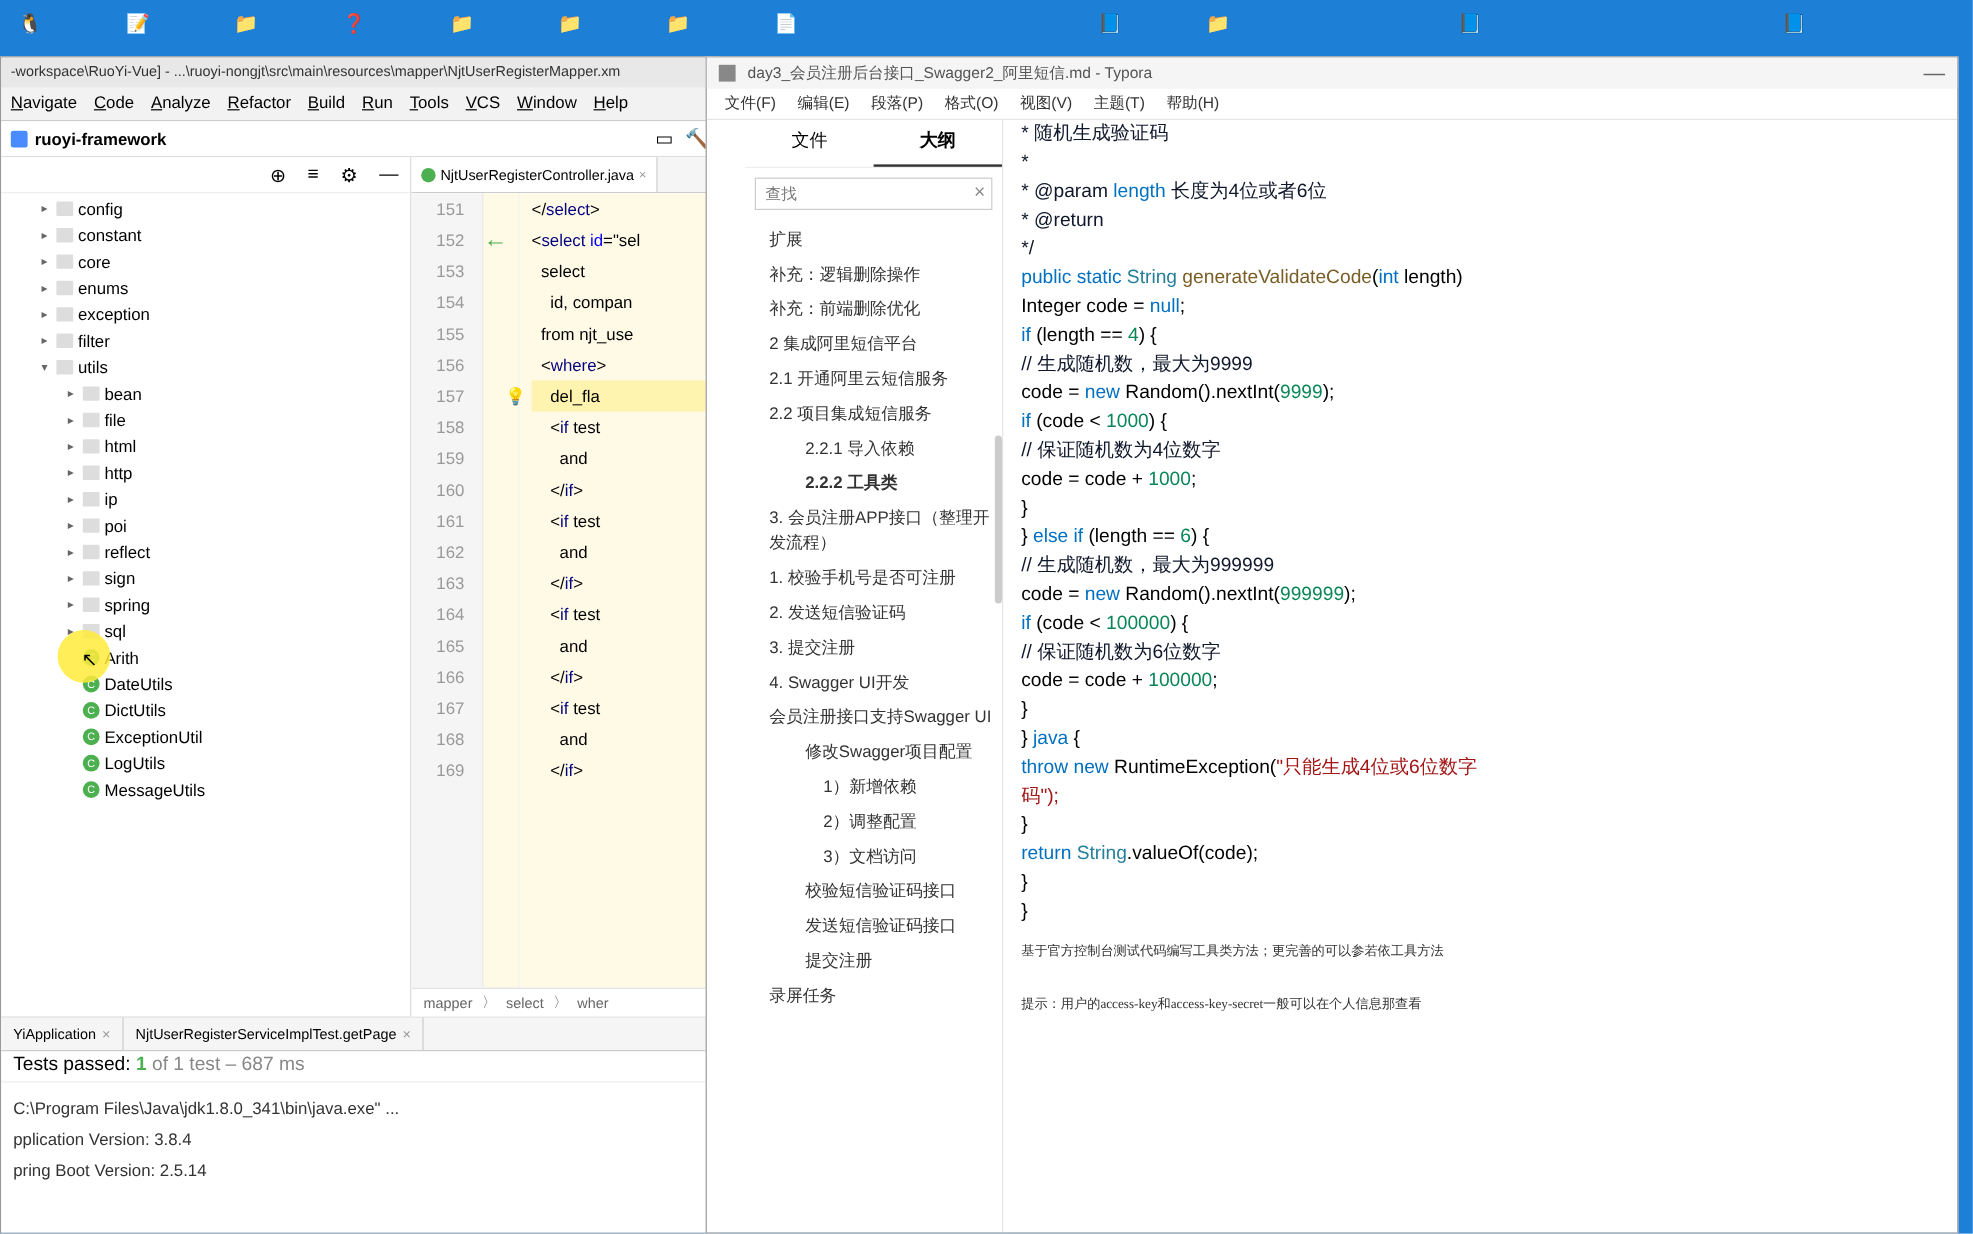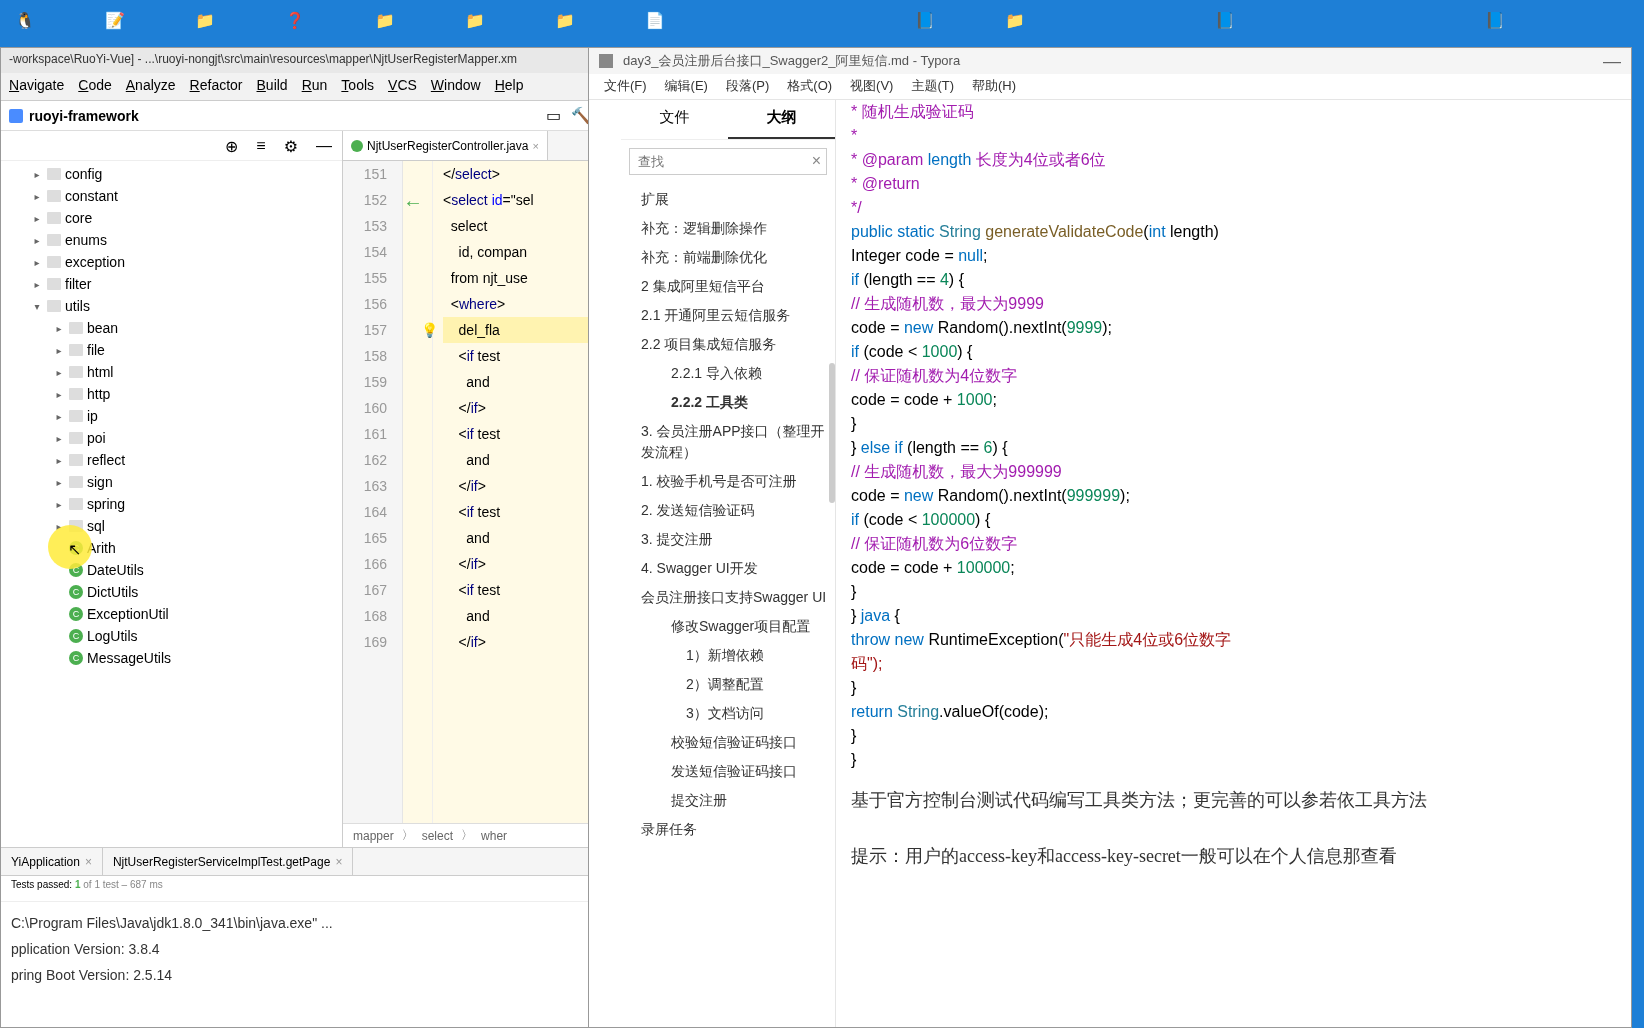--- a/index.html
+++ b/index.html
@@ -39,21 +39,21 @@
 .code-lines .hl{background:#fff3b0;}
 .back-arrow{position:absolute;left:-30px;top:26px;color:#4caf50;font-size:20px;font-weight:bold;}
 .bulb{position:absolute;left:-12px;top:156px;color:#f0ad4e;}
 .tag{color:#000080;}
 .attr{color:#0000ff;}
 .breadcrumb{height:24px;background:#fff;border-top:1px solid #ddd;display:flex;align-items:center;padding:0 10px;font-size:12px;color:#666;gap:8px;}
 .ide-bottom{height:180px;background:#fff;border-top:1px solid #ccc;}
 .run-tabs{height:28px;display:flex;background:#f5f5f5;border-bottom:1px solid #ccc;}
 .run-tab{padding:4px 10px;font-size:12px;border-right:1px solid #ccc;display:flex;align-items:center;gap:5px;}
 .run-tab-close{color:#999;}
-.test-status{height:26px;padding:3px 10px;font-size:10px;border-bottom:1px solid #eee;}
+.test-status{height:26px;padding:3px 10px;font-size:16px;border-bottom:1px solid #eee;}
 .test-green{color:#4caf50;font-weight:bold;}
 .test-gray{color:#888;}
 .console{padding:8px 10px;font-family:Consolas,monospace;font-size:14px;line-height:26px;color:#333;}
 .typora{position:absolute;left:588px;top:47px;width:1044px;height:981px;background:#fff;border:1px solid #999;display:flex;flex-direction:column;}
 .typora-titlebar{height:26px;background:#f5f5f5;display:flex;align-items:center;padding:0 10px;font-size:13px;color:#555;}
 .typora-title-icon{width:14px;height:14px;background:#888;margin-right:10px;}
 .typora-title{flex:1;text-align:left;}
 .typora-min{color:#666;font-size:18px;}
 .typora-menubar{height:26px;display:flex;gap:18px;padding:3px 15px;font-size:13px;color:#333;border-bottom:1px solid #e5e5e5;}
 .typora-body{flex:1;display:flex;overflow:hidden;}
@@ -66,27 +66,27 @@
 .search-close{position:absolute;right:6px;top:4px;color:#888;cursor:pointer;}
 .outline-list{flex:1;overflow-y:auto;font-size:14px;padding:2px 0;position:relative;}
 .outline-item{padding:4px 8px 4px 20px;cursor:pointer;color:#333;line-height:1.5;}
 .outline-item.l1{padding-left:20px;}
 .outline-item.l2{}
 .outline-item.l3{padding-left:50px;}
 .outline-item.l4{padding-left:65px;}
 .outline-item.bold{font-weight:bold;}
 .outline-scroll{position:absolute;right:0;top:180px;width:6px;height:140px;background:#ccc;border-radius:3px;}
 .content-panel{flex:1;padding:0 15px;font-family:Consolas,monospace;font-size:16px;line-height:24px;overflow:hidden;}
-.c-comment{color:#a21caf;}
+.c-comment{color:#0f172a;}
 .c-kw{color:#0070c1;}
 .c-type{color:#267f99;}
 .c-num{color:#098658;}
 .c-str{color:#a31515;}
 .c-method{color:#795e26;}
-.content-text{font-family:"Microsoft YaHei";font-size:18px;color:#333;padding:12px 0;line-height:1.8;}
+.content-text{font-family:"Microsoft YaHei";font-size:11px;color:#333;padding:12px 0;line-height:1.8;}
 </style>
 </head>
 <body>
 
 <div class="taskbar">
   <div class="taskbar-icon">🐧</div>
   <div class="taskbar-icon">📝</div>
   <div class="taskbar-icon">📁</div>
   <div class="taskbar-icon">❓</div>
   <div class="taskbar-icon">📁</div>

